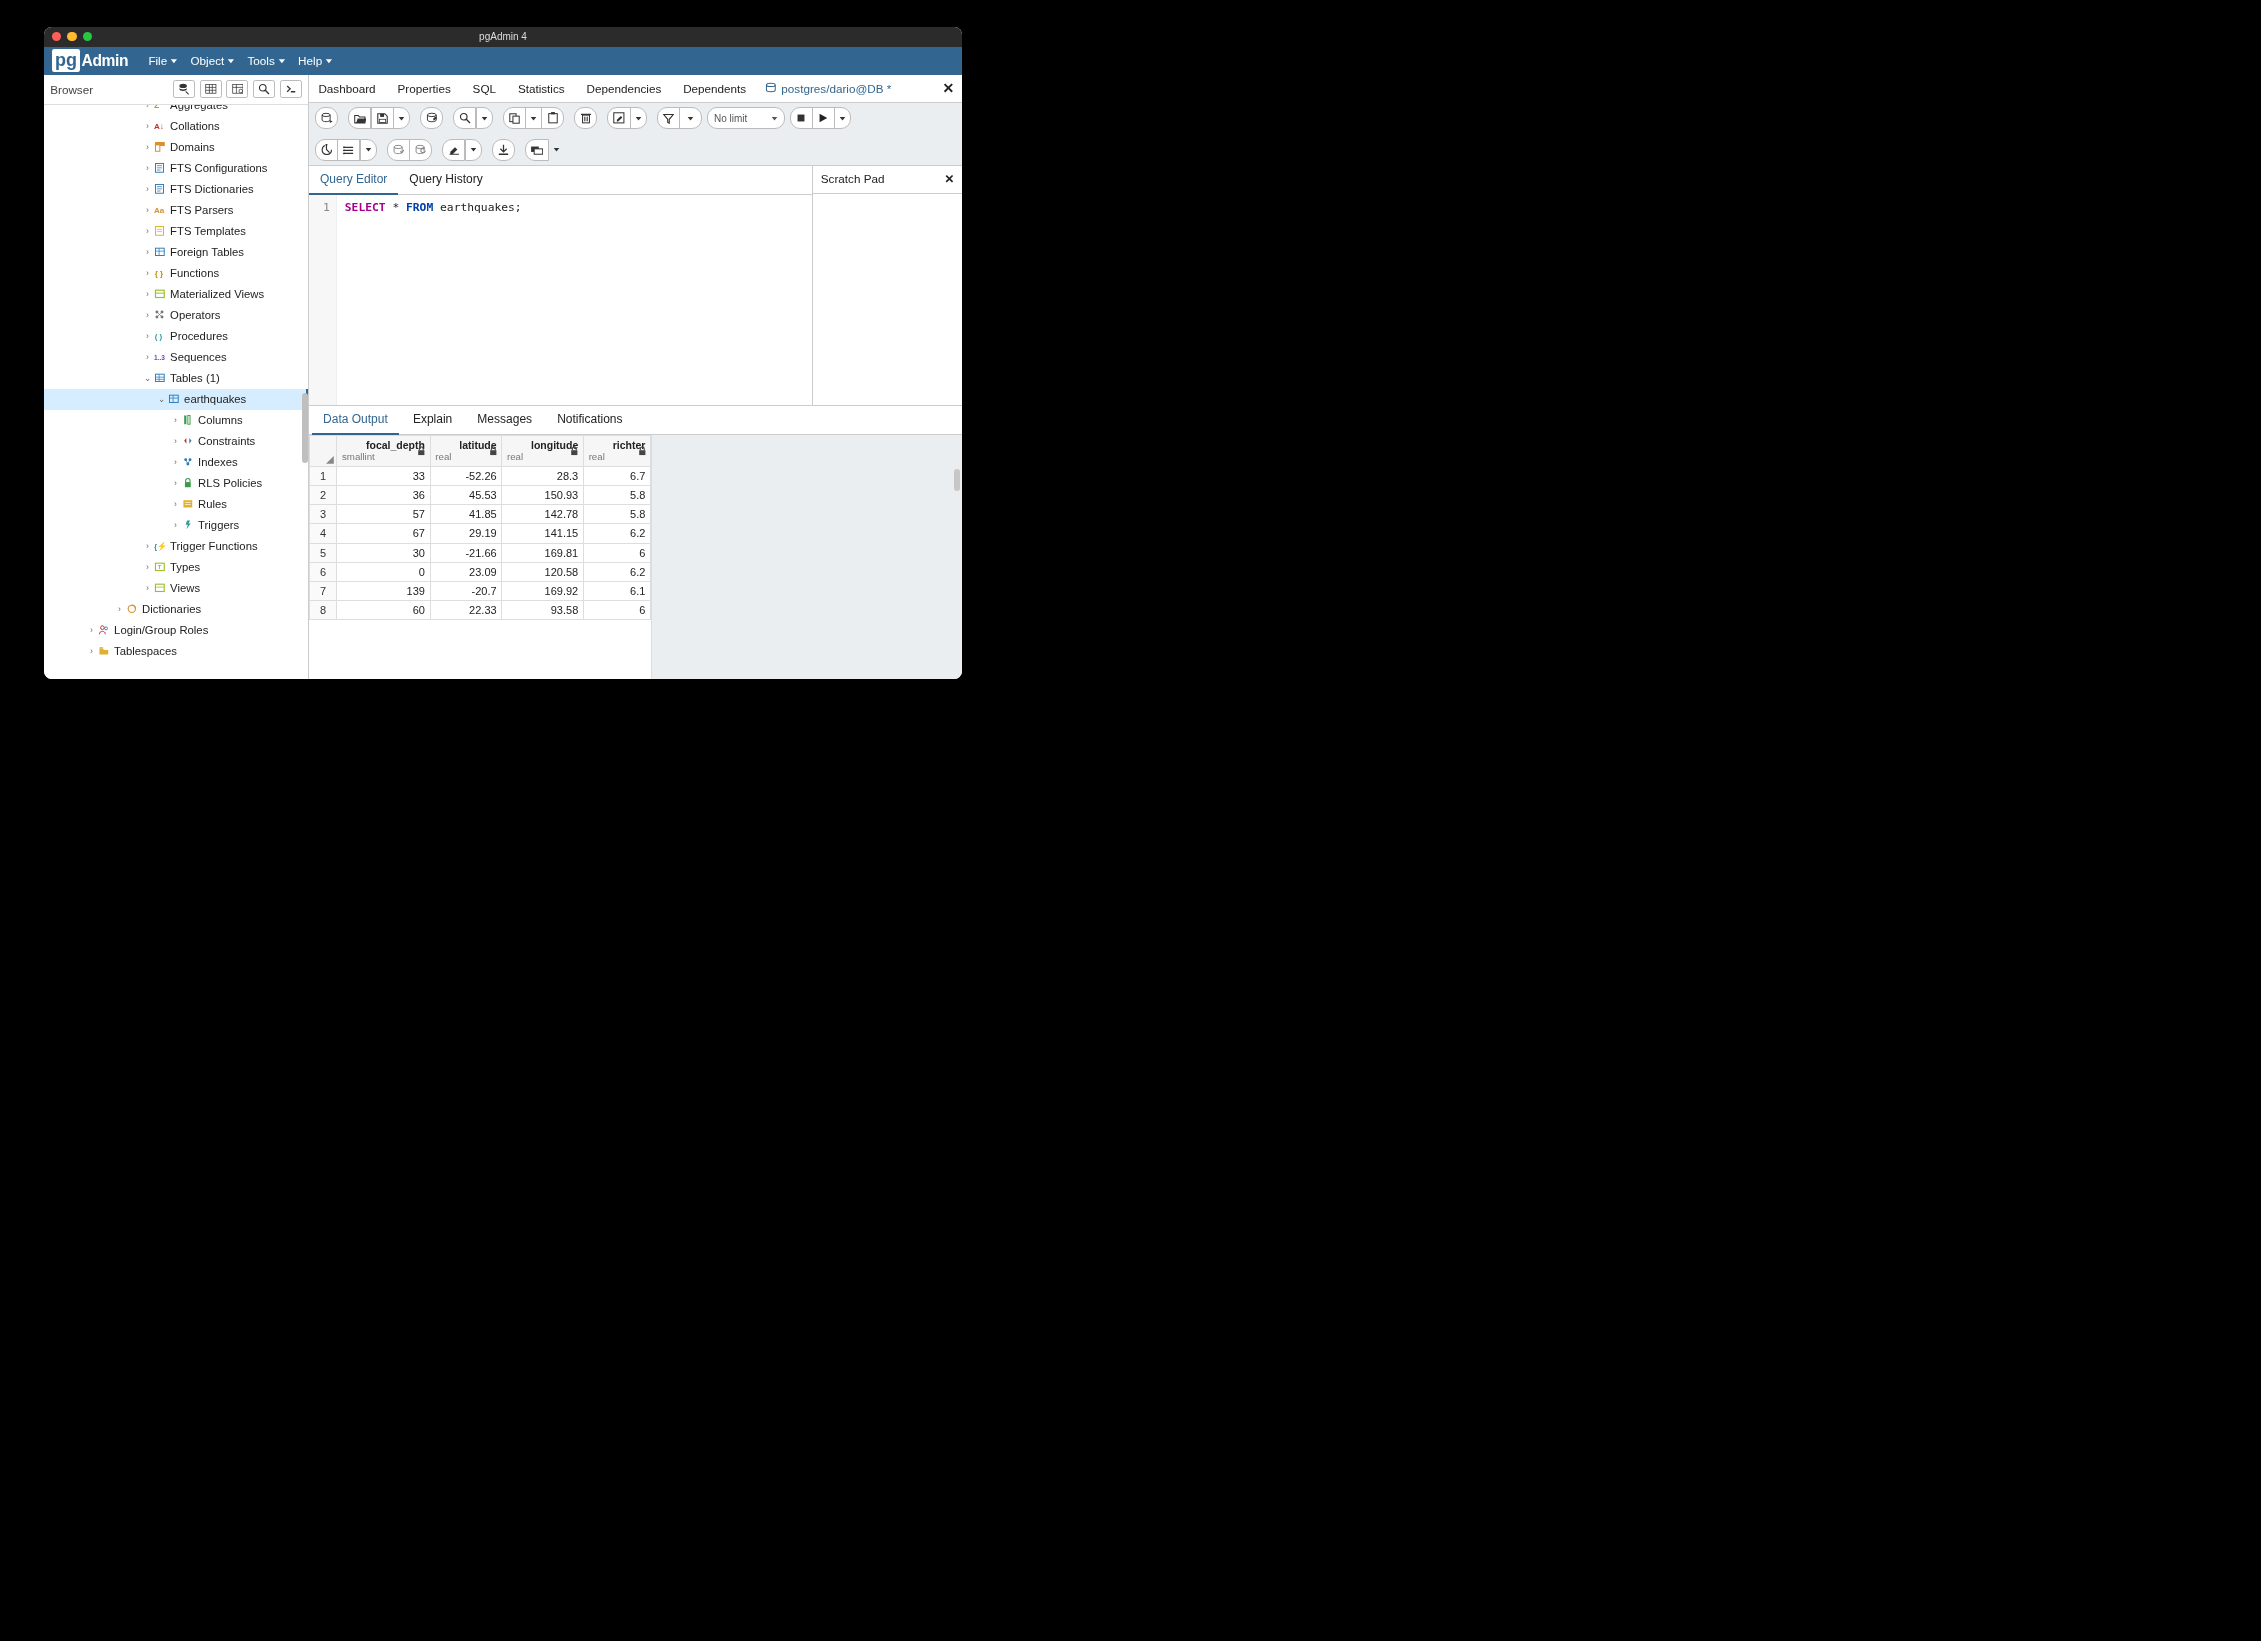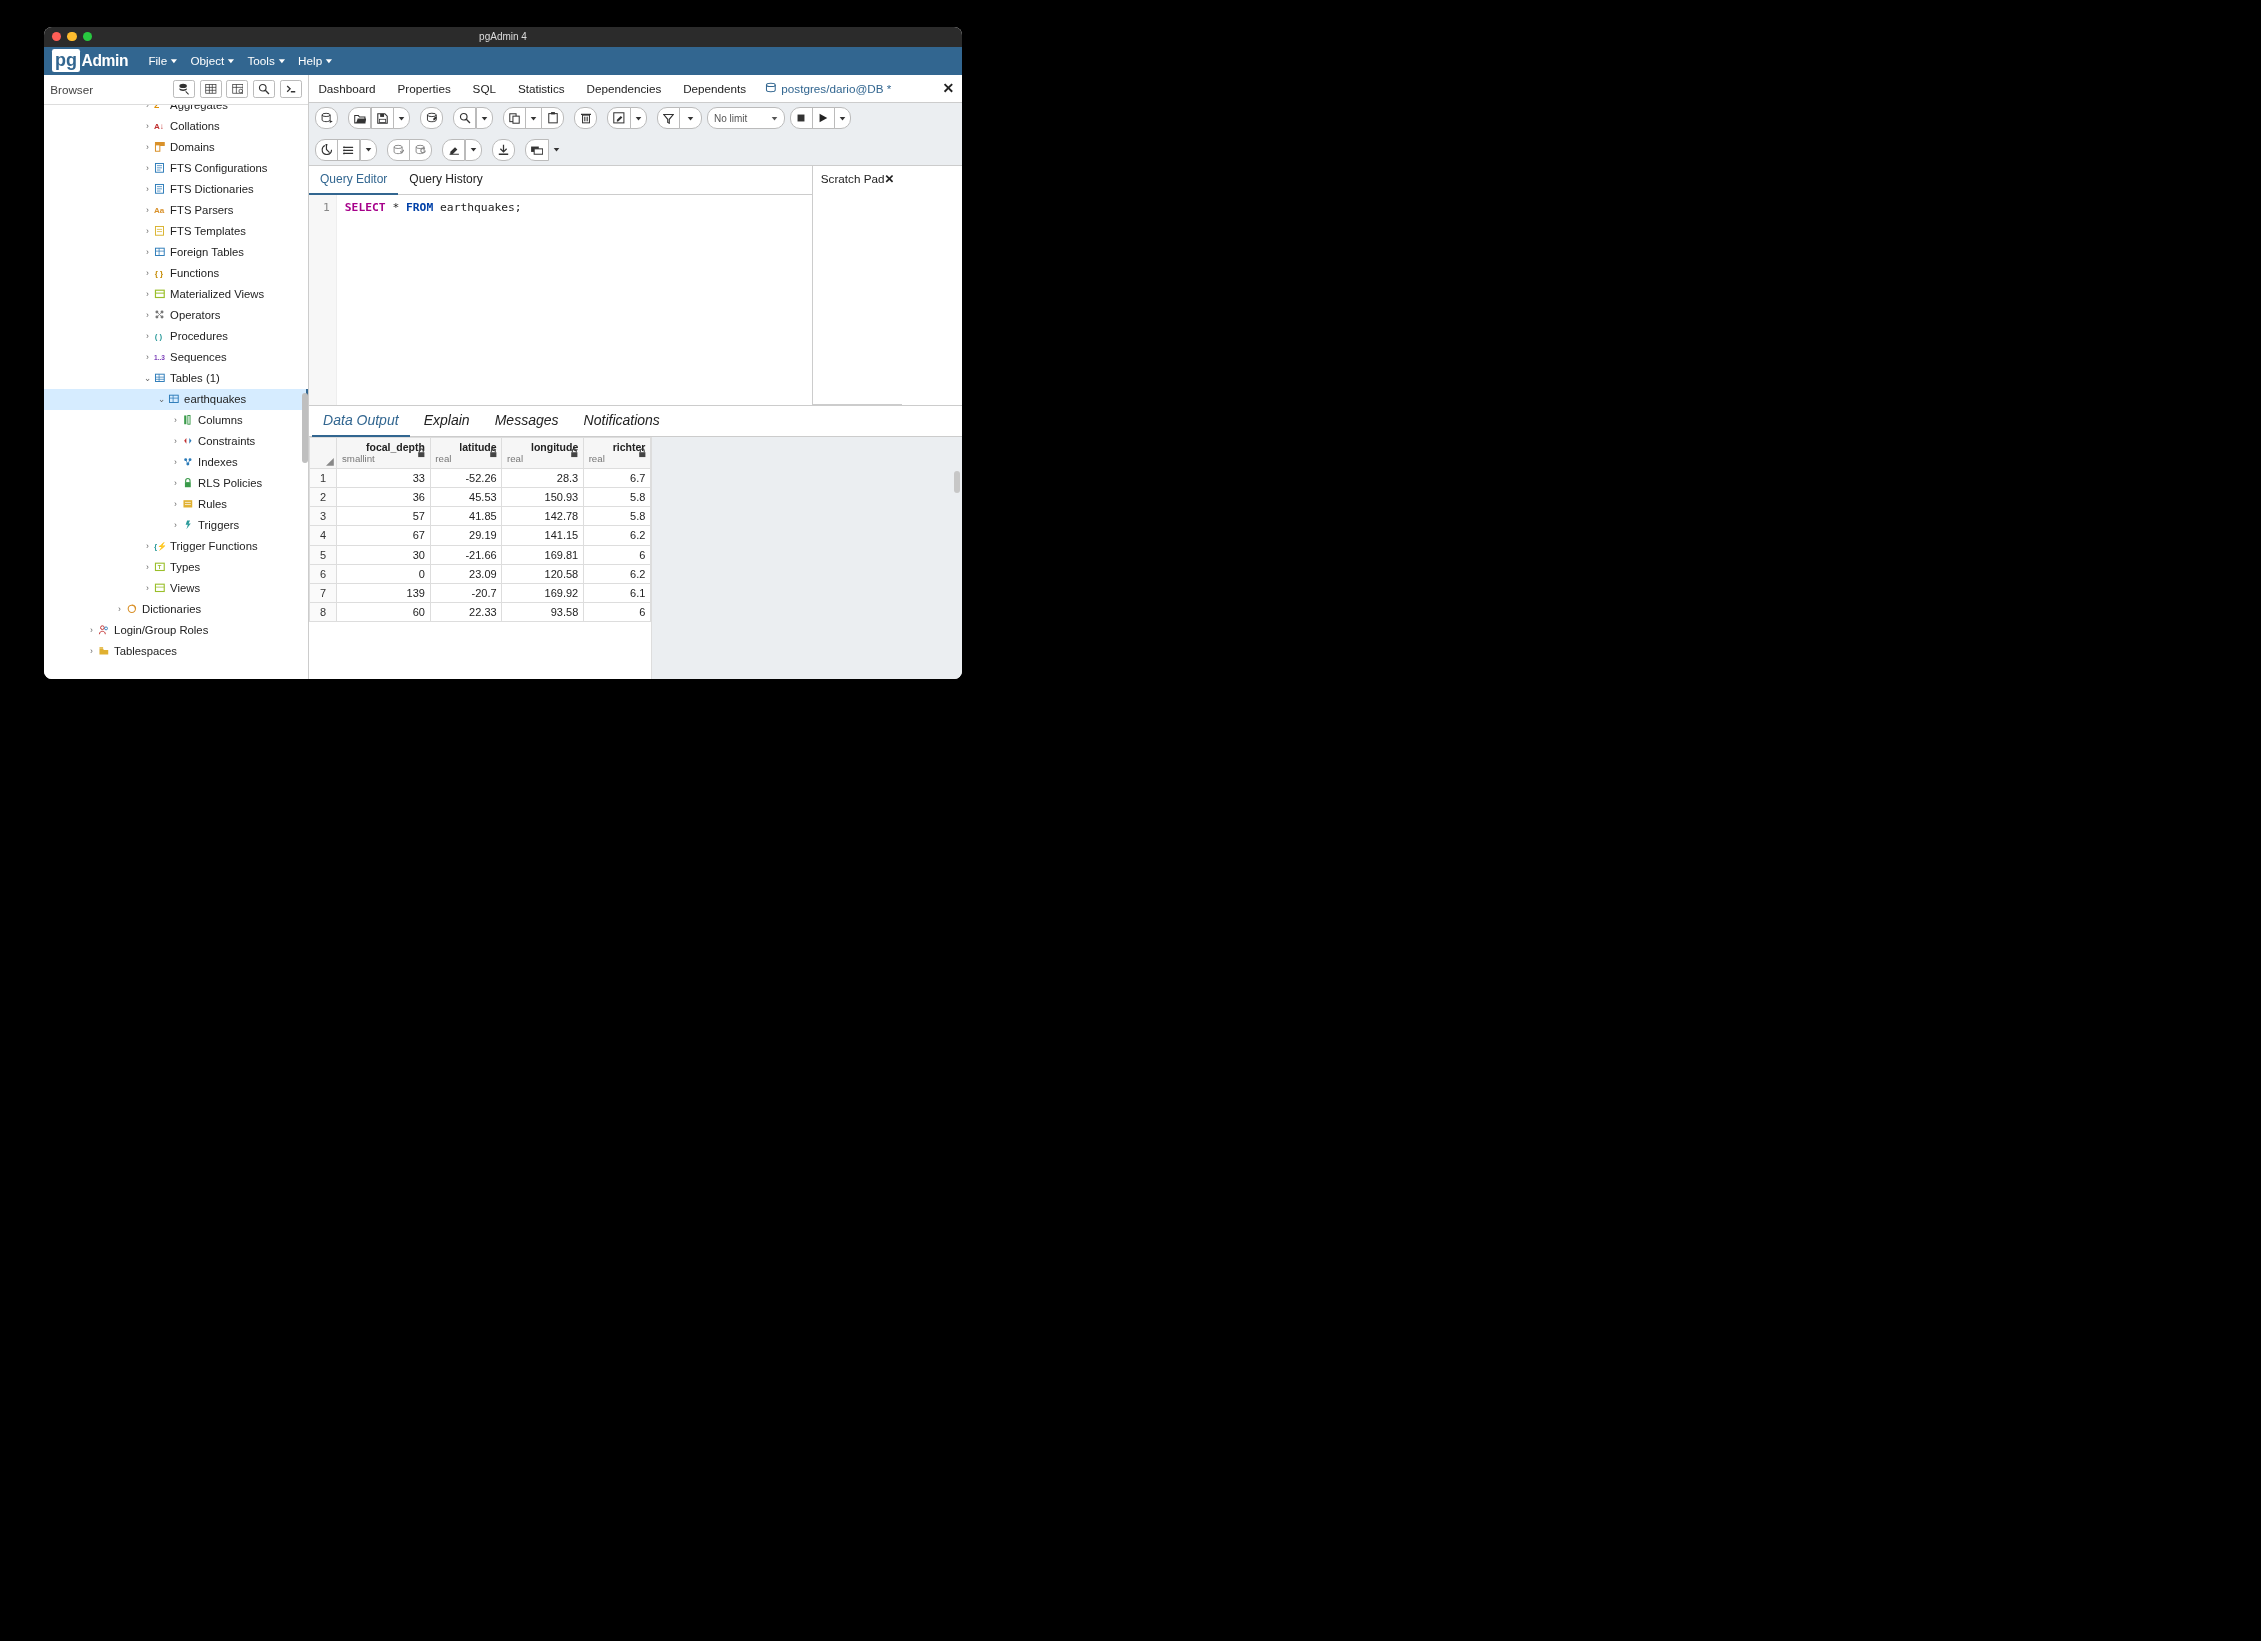--- a/index.html
+++ b/index.html
@@ -130,26 +130,26 @@
   .editor-wrap { display:flex; flex:0 0 auto; height: 240px; border-bottom:0.8px solid #ccc;}
   .editor-left { flex:1; display:flex; flex-direction:column; border-right:0.8px solid #ccc;}
   .editor-tabs { display:flex; border-bottom:0.8px solid #ccc; }
   .editor-tabs .etab { padding:6.2px 11px; font-size:12px; cursor:pointer; color:#222;}
   .editor-tabs .etab.active { color:#326690; border-bottom:2.3px solid #326690; margin-bottom:-0.8px;}
   .code { flex:1; display:flex; font-family:Menlo,Consolas,monospace; font-size:11.3px; background:#fff;}
   .gutter { width:28px; text-align:right; padding:6.2px 6.2px 0 0; color:#888; background:#f7f7f7; border-right:0.8px solid #eee;}
   .codetext { padding:6.2px 0 0 7.8px; }
   .kw { color:#a6008a; font-weight:bold;}
   .kw2 { color:#0040a8; font-weight:bold;}
-  .scratch { width:149px; display:flex; }
+  .scratch { width:149px; display:flex; flex-direction:column;}
   .scratch-head { display:flex; justify-content:space-between; padding:6.2px 7.8px; border-bottom:0.8px solid #ccc; font-size:11.7px;}
   .scratch-head .x { font-weight:bold; cursor:pointer;}
 
   .output-tabs { display:flex; border-bottom:0.8px solid #ccc; gap:3.1px; padding:0 3.1px;}
-  .output-tabs .otab { padding:6.2px 11px; font-size:14px; cursor:pointer;font-style:italic;}
+  .output-tabs .otab { padding:6.2px 11px; font-size:12px; cursor:pointer;}
   .output-tabs .otab.active { color:#326690; border-bottom:2.3px solid #326690; margin-bottom:-0.8px;}
 
   .grid-wrap { flex:1; overflow:auto; position:relative;}
   .grid { border-collapse:collapse; font-size:11px; width: 342px;}
   .grid th, .grid td { border:0.8px solid #ddd; padding:3.1px 4.7px; }
   .grid thead th { background:#f6f6f6; text-align:left; font-weight:normal; position:relative; vertical-align:top; height:31px;}
   .grid thead th .col-name{ font-weight:600; font-size:10.5px;margin-left:24px;}
   .grid thead th .col-type{ color:#777; font-size:9.7px;}
   .grid thead th .lock{ position:absolute; right:3.9px; top:50%; transform:translateY(-50%); color:#555;}
   .grid thead th.rownum-head{ width:39px;}

